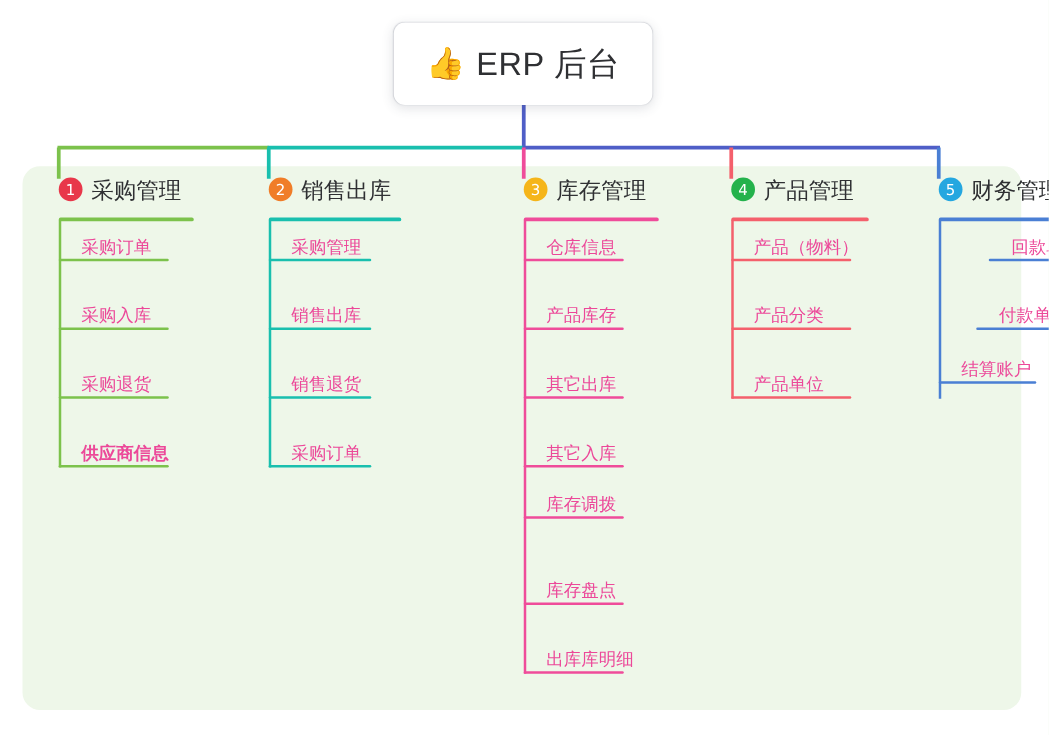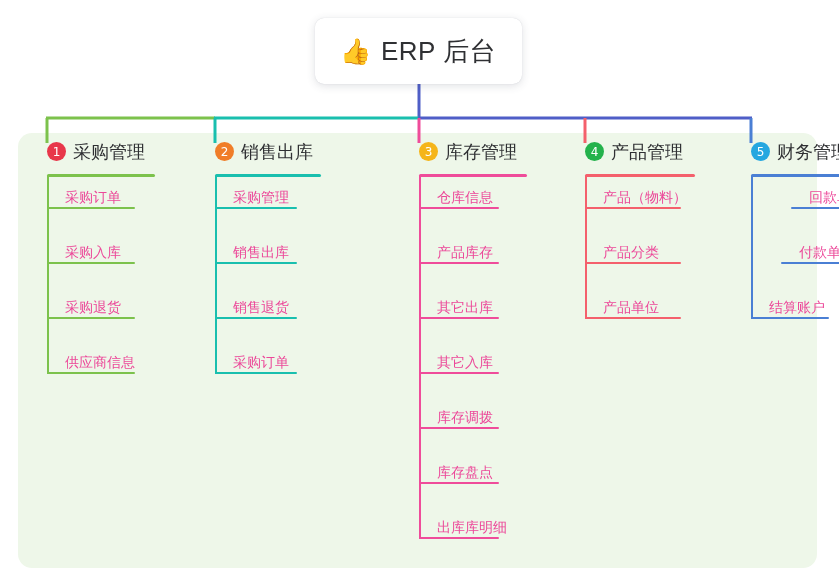--- a/index.html
+++ b/index.html
@@ -109,21 +109,21 @@
           <div class="leaf-rule" style="width: 88px; background: rgb(124, 194, 76);"></div>
         </div>
         <div class="leaf" style="top: 101px; width: 92px; height: 30px;">
           <span class="leaf-label">采购入库</span>
           <div class="leaf-rule" style="width: 88px; background: rgb(124, 194, 76);"></div>
         </div>
         <div class="leaf" style="top: 156px; width: 92px; height: 30px;">
           <span class="leaf-label">采购退货</span>
           <div class="leaf-rule" style="width: 88px; background: rgb(124, 194, 76);"></div>
         </div>
-        <div class="leaf" style="top: 211px; width: 92px; height: 30px;">
+        <div class="leaf" style="top: 211px; width: 92px; height: 30px; font-weight: bold;">
           <span class="leaf-label">供应商信息</span>
           <div class="leaf-rule" style="width: 88px; background: rgb(124, 194, 76);"></div>
         </div>
       </div>
       <div class="col" style="left: 215px; top: 133px;">
         <div class="col-head">
           <span class="badge" style="background: rgb(240, 125, 40);">2</span>
           <span class="head-label">销售出库</span>
         </div>
         <div class="head-rule" style="width: 106px; background: rgb(25, 191, 174);"></div>
@@ -161,21 +161,21 @@
           <div class="leaf-rule" style="width: 80px; background: rgb(239, 76, 154);"></div>
         </div>
         <div class="leaf" style="top: 156px; width: 84px; height: 30px;">
           <span class="leaf-label">其它出库</span>
           <div class="leaf-rule" style="width: 80px; background: rgb(239, 76, 154);"></div>
         </div>
         <div class="leaf" style="top: 211px; width: 84px; height: 30px;">
           <span class="leaf-label">其它入库</span>
           <div class="leaf-rule" style="width: 80px; background: rgb(239, 76, 154);"></div>
         </div>
-        <div class="leaf" style="top: 266px; width: 84px; height: 30px; padding-left: 28px;">
+        <div class="leaf" style="top: 252px; width: 84px; height: 30px; padding-left: 28px;">
           <span class="leaf-label">库存调拨</span>
           <div class="leaf-rule" style="width: 80px; background: rgb(239, 76, 154);"></div>
         </div>
         <div class="leaf" style="top: 321px; width: 84px; height: 30px;">
           <span class="leaf-label">库存盘点</span>
           <div class="leaf-rule" style="width: 80px; background: rgb(239, 76, 154);"></div>
         </div>
         <div class="leaf" style="top: 376px; width: 84px; height: 30px;">
           <span class="leaf-label">出库库明细</span>
           <div class="leaf-rule" style="width: 80px; background: rgb(239, 76, 154);"></div>
@@ -209,20 +209,20 @@
         <div class="head-rule" style="width: 108px; background: rgb(74, 127, 212);"></div>
         <div class="spine" style="height: 143px; background: rgb(74, 127, 212);"></div>
         <div class="leaf" style="top: 46px; width: 82px; height: 30px; margin-left: 40px;">
           <span class="leaf-label">回款单</span>
           <div class="leaf-rule" style="width: 78px; background: rgb(74, 127, 212);"></div>
         </div>
         <div class="leaf" style="top: 101px; width: 82px; height: 30px; margin-left: 30px;">
           <span class="leaf-label">付款单</span>
           <div class="leaf-rule" style="width: 78px; background: rgb(74, 127, 212);"></div>
         </div>
-        <div class="leaf" style="top: 156px; width: 82px; height: 30px;">
+        <div class="leaf" style="top: 144px; width: 82px; height: 30px;">
           <span class="leaf-label">结算账户</span>
           <div class="leaf-rule" style="width: 78px; background: rgb(74, 127, 212);"></div>
         </div>
       </div>
     </div>
 
 </div>
 
 </body></html>

